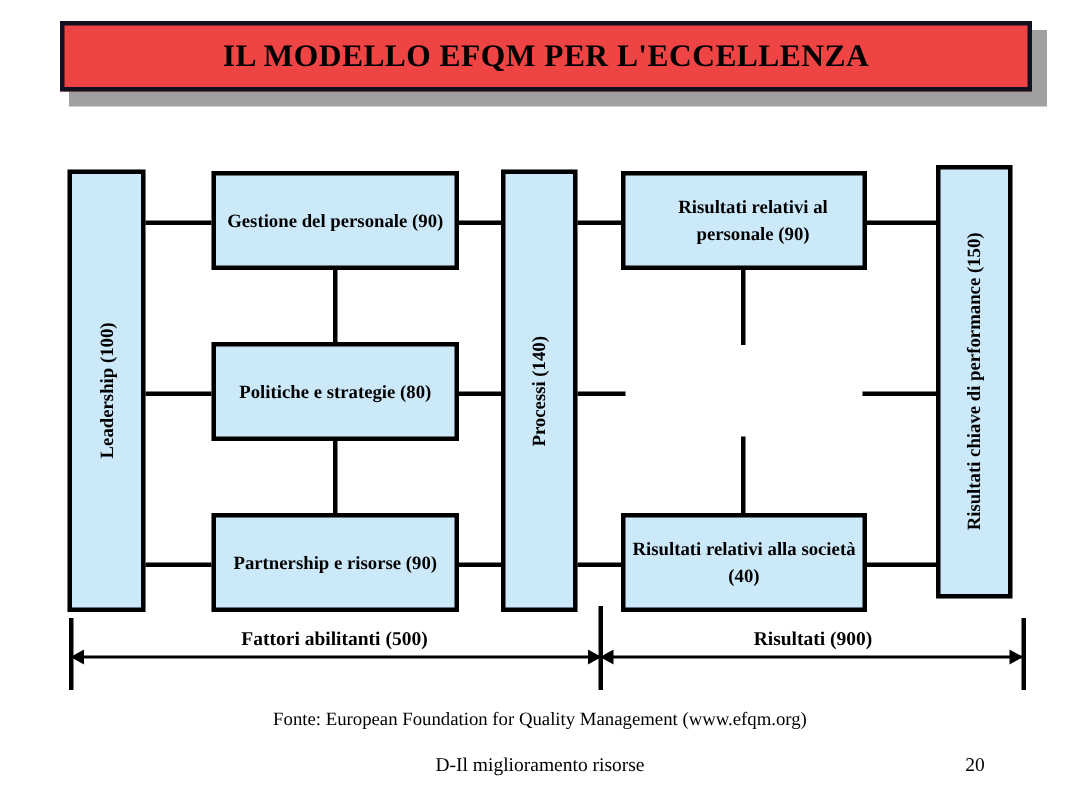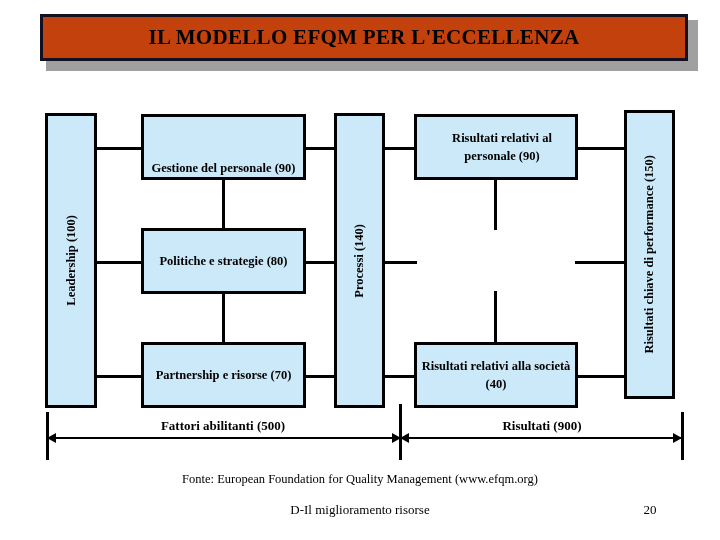--- a/index.html
+++ b/index.html
@@ -31,21 +31,21 @@
     width: 652px;
     height: 51px;
     background: #a0a0a0;
   }
   .title-box {
     position: absolute;
     left: 40px;
     top: 14px;
     width: 648px;
     height: 47px;
-    background: #c2410c;
+    background: #ef4444;
     border: 3px solid #111122;
     box-sizing: border-box;
     display: flex;
     align-items: center;
     justify-content: center;
   }
   .title-text {
     font-size: 21px;
     font-weight: bold;
     letter-spacing: 0.3px;
@@ -169,30 +169,30 @@
   <div class="conn h" style="left:575px; top:261px; width:51px;"></div>
   <div class="conn h" style="left:575px; top:375px; width:51px;"></div>
 
   <div class="conn v" style="left:494px; top:178px; height:52px;"></div>
   <div class="conn v" style="left:494px; top:291px; height:53px;"></div>
 
   <div class="node vertical" style="left:45px; top:113px; width:52px; height:295px;">
     <span class="label-wrap">Leadership (100)</span>
   </div>
 
-  <div class="node" style="left:141px; top:114px; width:165px; height:66px;align-items:flex-end;">
+  <div class="node" style="left:141px; top:114px; width:165px; height:66px;">
     <span class="label-wrap">Gestione del personale (90)</span>
   </div>
 
   <div class="node" style="left:141px; top:228px; width:165px; height:66px;">
     <span class="label-wrap">Politiche e strategie (80)</span>
   </div>
 
   <div class="node" style="left:141px; top:342px; width:165px; height:66px;">
-    <span class="label-wrap">Partnership e risorse (70)</span>
+    <span class="label-wrap">Partnership e risorse (90)</span>
   </div>
 
   <div class="node vertical" style="left:334px; top:113px; width:51px; height:295px;">
     <span class="label-wrap">Processi (140)</span>
   </div>
 
   <div class="node" style="left:414px; top:114px; width:164px; height:66px;padding-left:12px;">
     <span class="label-wrap">Risultati relativi al personale (90)</span>
   </div>
 

